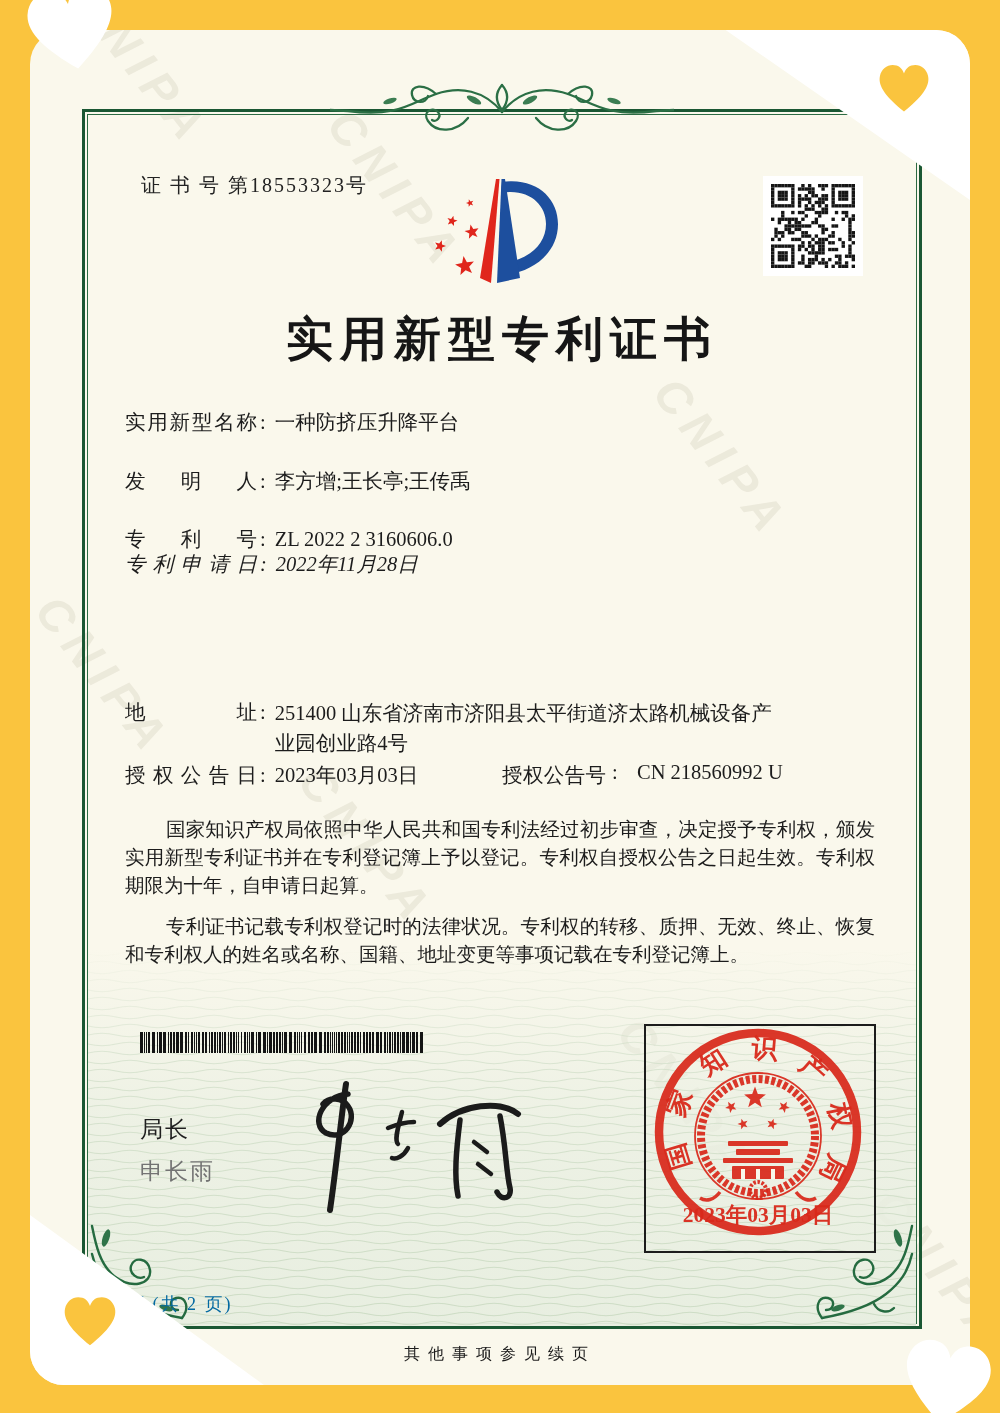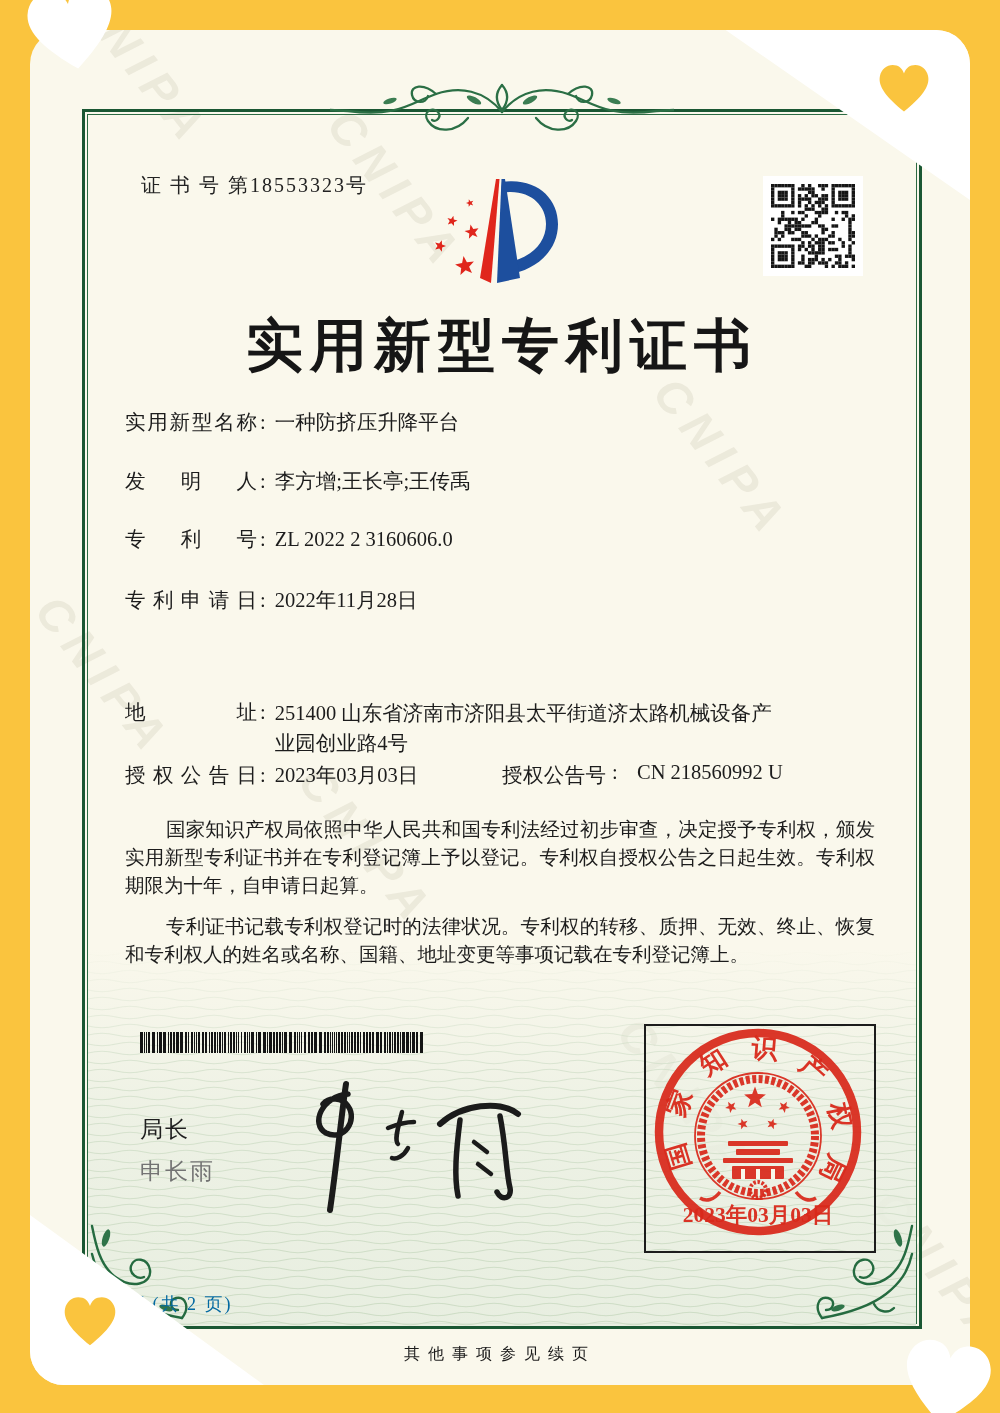--- a/index.html
+++ b/index.html
@@ -21,26 +21,26 @@
   .waves{position:absolute;left:58px;top:918px;width:828px;height:378px;}
   .ornament-top{position:absolute;left:300px;top:50px;width:344px;height:64px;}
   .flourish{position:absolute;width:102px;height:106px;}
   .fl-br{left:786px;top:1190px;}
   .fl-bl{left:56px;top:1190px;transform:scaleX(-1);}
   
   .cert-no{position:absolute;left:95px;top:142px;font-size:20px;letter-spacing:2px;color:#222;margin-left:16px;}
   .logo{position:absolute;left:405px;top:146px;width:127px;height:114px;}
   .qr{position:absolute;left:733px;top:146px;width:100px;height:100px;background:#fff;}
   .title{position:absolute;left:52px;top:278px;width:840px;text-align:center;
-         font-size:57px;font-weight:bold;letter-spacing:7px;color:#161616;}
+         font-size:47px;font-weight:bold;letter-spacing:7px;color:#161616;}
   
   .row{position:absolute;left:95px;width:770px;font-size:20.5px;color:#1c1c1c;}
   .row .lab{display:inline-block;width:132px;text-align:justify;text-align-last:justify;}
   .row .colon{display:inline-block;margin:0 9px 0 3px;}
-  .r1{top:378px;} .r2{top:437px;} .r3{top:495px;} .r4{top:556px;}
+  .r1{top:378px;} .r2{top:437px;} .r3{top:495px;} .r4{top:520px;font-style:italic;}
   .r5{top:610px;} .r6{top:668px;} .r7{top:731px;}
   .r6 .val{display:inline-block;width:516px;vertical-align:top;line-height:30px;}
   .r7{position:absolute;}
   .r7 .lab2{position:absolute;left:377px;width:104px;display:inline-block;
             text-align:justify;text-align-last:justify;}
   .r7 .colon2{position:absolute;left:487px;}
   .r7 .val2{position:absolute;left:512px;}
   
   .paras{position:absolute;left:95px;top:786px;width:754px;}
   .paras p{margin:0 4px 13px 0;font-size:19.5px;line-height:28px;text-indent:2.1em;color:#1c1c1c;text-align:justify;}

